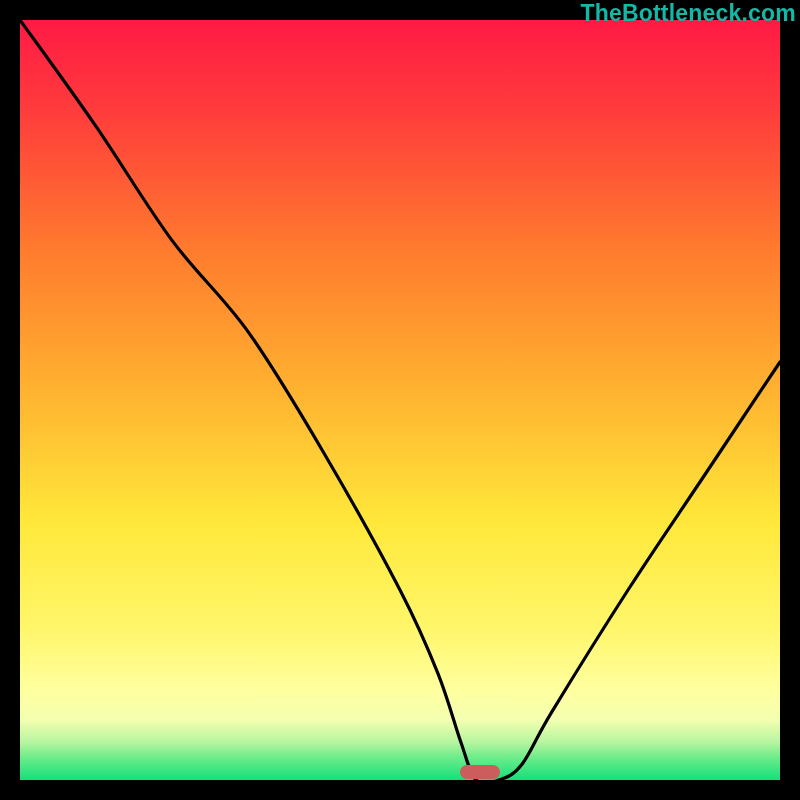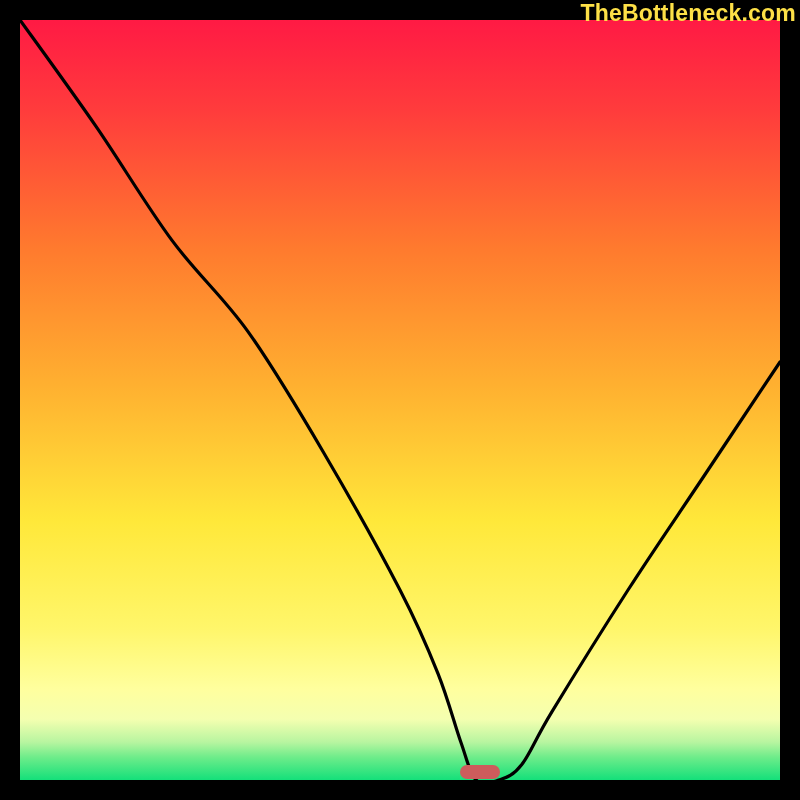--- a/index.html
+++ b/index.html
@@ -36,21 +36,21 @@
     width: 100%;
     height: 100%;
   }
   .watermark {
     position: absolute;
     top: 0;
     right: 4px;
     font-family: Arial, Helvetica, sans-serif;
     font-size: 23px;
     font-weight: 600;
-    color: #fde047;
+    color: #14b8a6;
     letter-spacing: 0.2px;
     user-select: none;
   }
   .marker {
     position: absolute;
     background: #cd5c5c;
     border-radius: 999px;
   }
 </style>
 </head>

